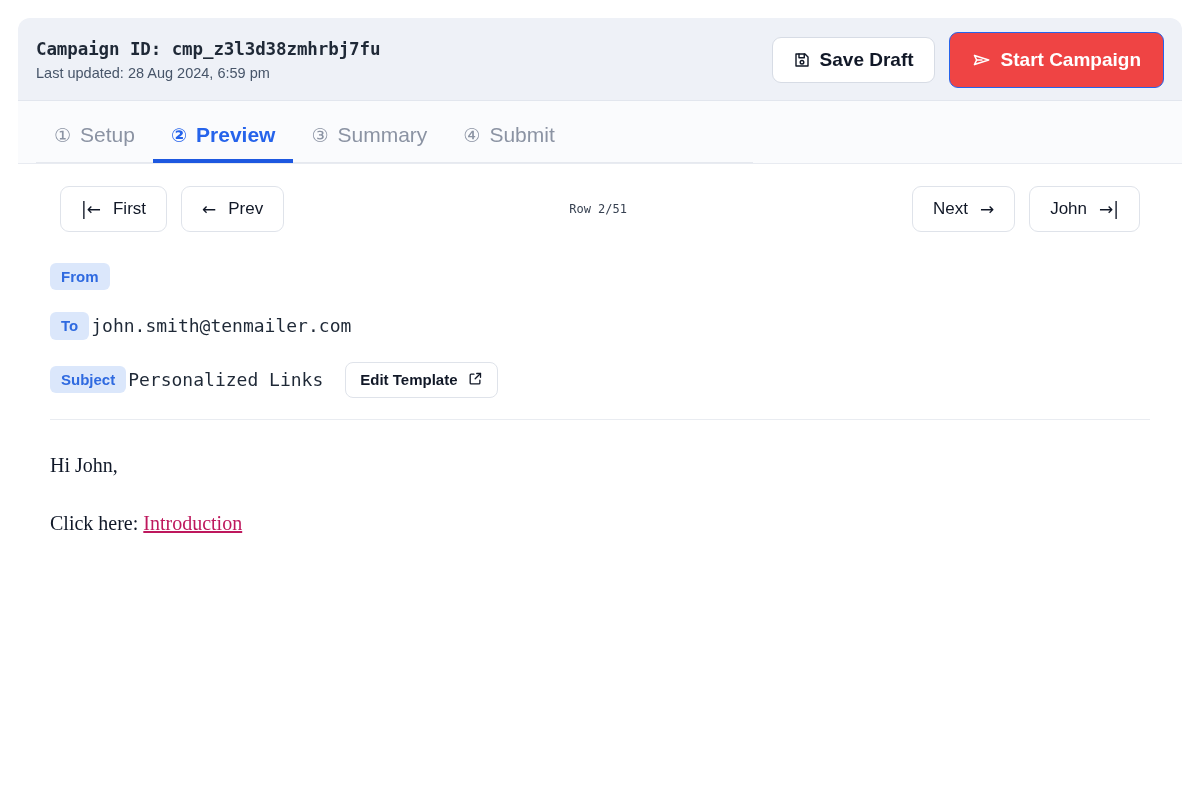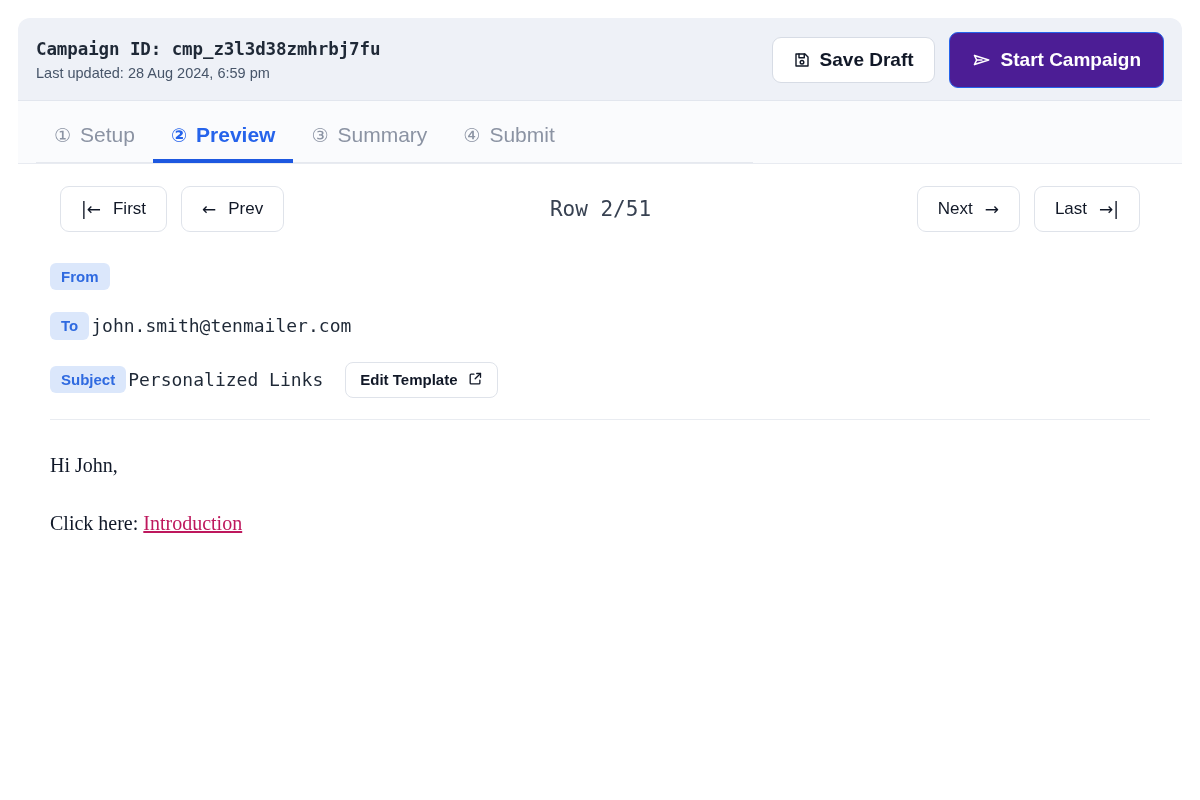--- a/index.html
+++ b/index.html
@@ -59,21 +59,21 @@
     cursor: pointer;
     white-space: nowrap;
   }
   .btn-save {
     background: #ffffff;
     border: 1px solid #d7dce5;
     color: #111827;
     padding: 11px 20px;
   }
   .btn-start {
-    background: #4c1d95;
+    background: #ef4444;
     border: 1px solid #2563eb;
     color: #ffffff;
     padding: 16px 22px;
     align-items: center;
   }
   .btn .ic { display: inline-flex; align-items: center; }
 
   
   .tabs-wrap {
     background: #fafbfd;
@@ -130,21 +130,21 @@
     align-items: center;
     gap: 12px;
     white-space: nowrap;
   }
   .pbtn .ar {
     font-family: "DejaVu Sans", sans-serif;
     font-size: 17px;
   }
   .rowcount {
     font-family: "DejaVu Sans Mono", "Liberation Mono", monospace;
-    font-size: 21px;
+    font-size: 12px;
     color: #374151;
   }
 
   
   .fields { padding: 0 32px; }
   .frow {
     display: flex;
     align-items: center;
     gap: 2px;
     padding: 11px 0;
@@ -269,21 +269,21 @@
       </div>
 
       <div class="rowcount">Row 2/51</div>
 
       <div class="pager-grp">
         <div class="pbtn">
           <span>Next</span>
           <span class="ar">→</span>
         </div>
         <div class="pbtn">
-          <span>Last</span>
+          <span>John</span>
           <span class="ar">→|</span>
         </div>
       </div>
     </div>
 
     <div class="fields">
       <div class="frow">
         <span class="badge">From</span>
       </div>
       <div class="frow">

